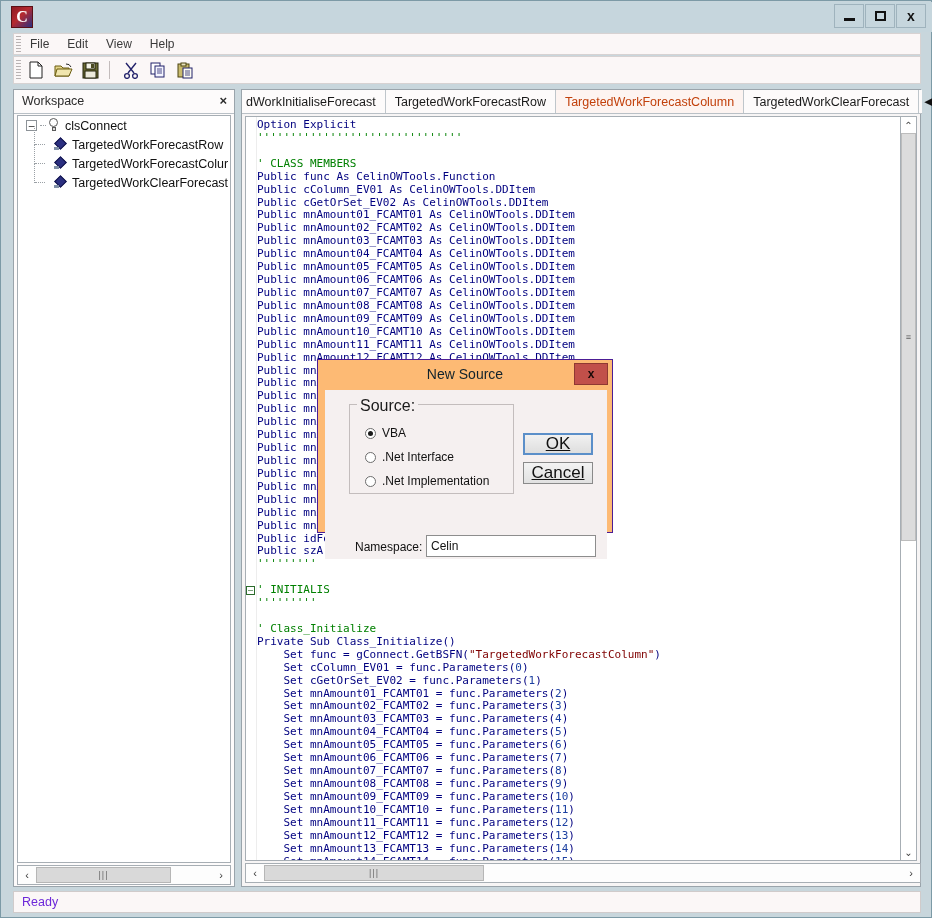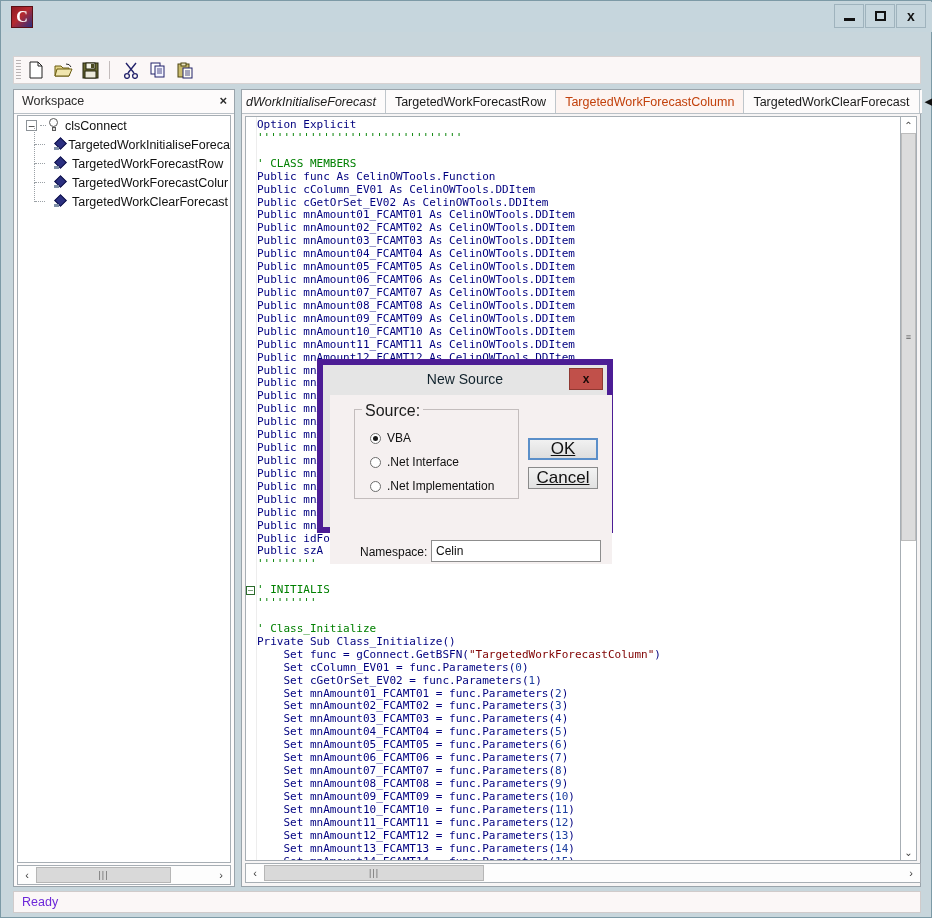--- a/index.html
+++ b/index.html
@@ -129,21 +129,21 @@
   .tabbar{
     position:absolute;left:0;top:0;width:680px;height:24px;
     background:#fdfbfb;border-bottom:1px solid #b9c0c6;box-sizing:border-box;
     display:flex;align-items:stretch;
   }
   .tab{
     display:flex;align-items:center;padding:0 9px;font-size:12.5px;color:#1a1a1a;
     border-right:1px solid #bfc6cb;background:#fdfbfb;white-space:nowrap;
   }
   .tab.active{background:#fdf4f1;font-weight:normal;color:#c2410c;}
-  .tab.first{padding-left:4px;font-style:italic;}
+  .tab.first{padding-left:4px;}
   .tabnav{margin-left:auto;display:flex;align-items:center;padding:0 5px;gap:7px;}
   .tabnav span{font-size:11px;color:#111;}
   .code{
     position:absolute;left:3px;top:26px;width:659px;height:745px;
     background:#ffffff;border:1px solid #a7aeb4;box-sizing:border-box;overflow:hidden;
   }
   .gutter{
     position:absolute;left:0;top:0;width:10px;height:100%;
     background:#ffffff;border-right:1px solid #ededed;
   }
@@ -180,21 +180,21 @@
 
   
   .status{
     position:absolute;left:12px;top:890px;width:908px;height:22px;
     background:#fbf7f7;border:1px solid #d0cbcb;box-sizing:border-box;
     display:flex;align-items:center;
   }
   .status-text{padding-left:8px;font-size:12.5px;color:#6d28d9;}
   .dlg{
     position:absolute;left:316px;top:358px;width:296px;height:174px;
-    background:#e5e5e5;border:6px solid #4c1d95;box-sizing:border-box;
+    background:#fdba74;border:1px solid #4c1d95;box-sizing:border-box;
   }
   .dlg-title{
     position:absolute;left:0;top:0;width:100%;height:28px;
     display:flex;align-items:center;justify-content:center;
     font-size:14px;color:#10222c;
   }
   .dlg-close{
     position:absolute;right:4px;top:3px;width:34px;height:22px;
     background:#c1504a;border:1px solid #8f3832;box-sizing:border-box;
     color:#1a0a08;font-weight:bold;font-size:12px;
@@ -249,20 +249,27 @@
         </div>
       <div class="winbtn">
           <span class="g gl-max"></span>
         </div>
       <div class="winbtn">
           <span class="gl-close">x</span>
         </div>
     </div>
   </div>
 
+  <div class="menubar">
+    <div class="grip"></div>
+    <div class="menu-item">File</div>
+    <div class="menu-item">Edit</div>
+    <div class="menu-item">View</div>
+    <div class="menu-item">Help</div>
+  </div>
 
   <div class="toolbar">
     <div class="grip"></div>
     <div class="tbtn">
       <svg width="17" height="18" viewBox="0 0 17 18">
         <path d="M2 1 H10 L14 5 V17 H2 Z" fill="#ffffff" stroke="#222" stroke-width="1"></path>
         <path d="M10 1 V5 H14" fill="none" stroke="#222" stroke-width="1"></path>
       </svg>
     </div>
     <div class="tbtn">
@@ -316,26 +323,20 @@
         <span class="expander">–</span>
         <span class="dotline"></span>
         <span class="ico-bulb"></span>
         <span>clsConnect</span>
       </div>
 
       <div class="tnode child">
         <span class="child-stem"></span>
         <span class="child-arm"></span>
         <span class="ico-diamond"></span>
-        <span>TargetedWorkInitialiseForeca</span>
-      </div>
-      <div class="tnode child">
-        <span class="child-stem"></span>
-        <span class="child-arm"></span>
-        <span class="ico-diamond"></span>
         <span>TargetedWorkForecastRow</span>
       </div>
       <div class="tnode child">
         <span class="child-stem"></span>
         <span class="child-arm"></span>
         <span class="ico-diamond"></span>
         <span>TargetedWorkForecastColur</span>
       </div>
       <div class="tnode child">
         <span class="child-stem"></span>

